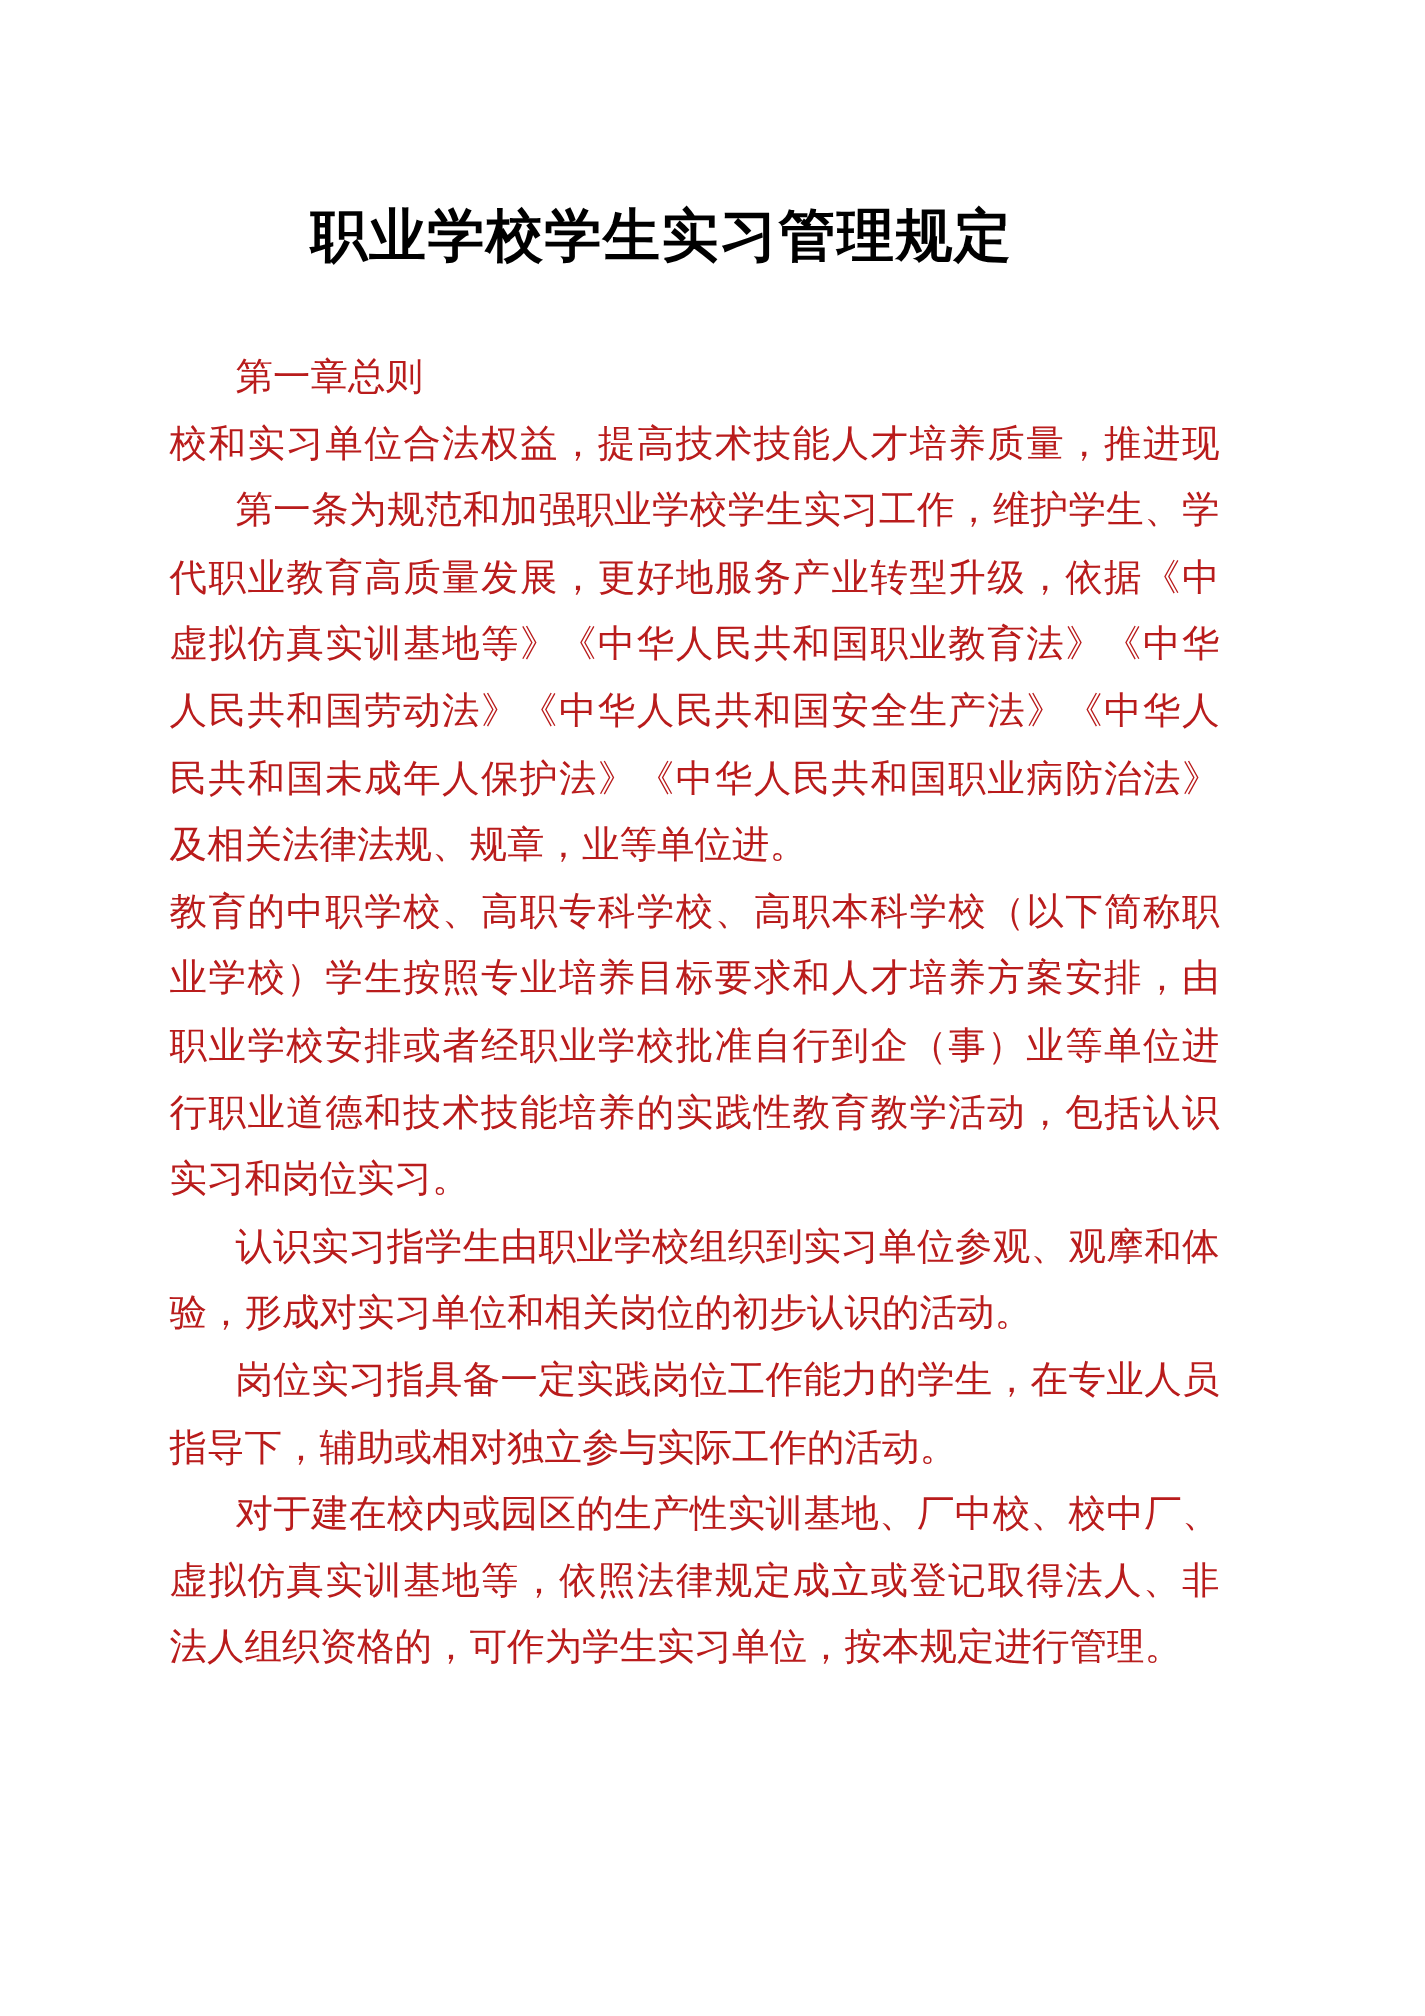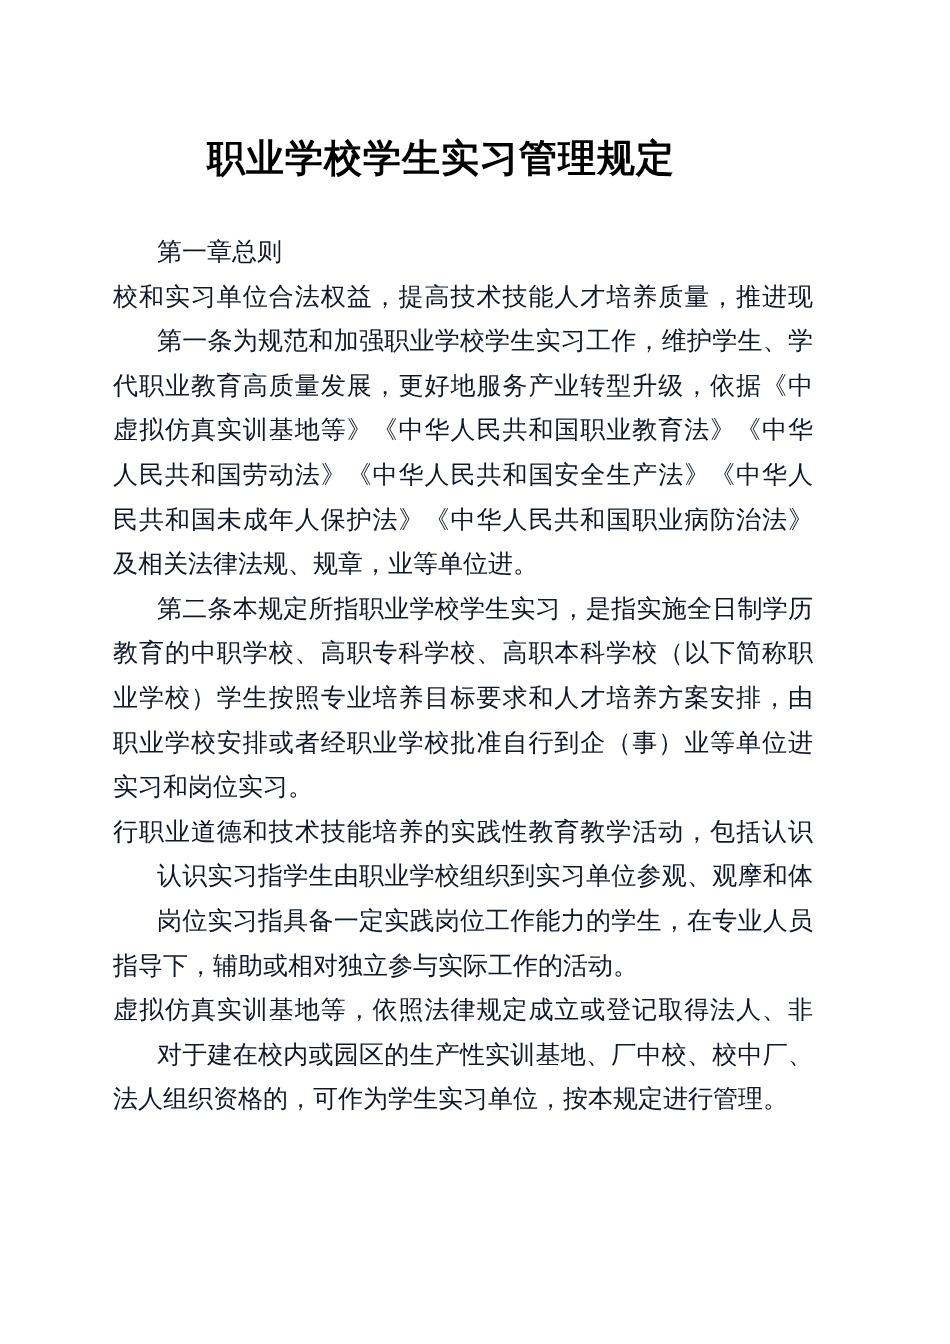--- a/index.html
+++ b/index.html
@@ -29,21 +29,21 @@
     letter-spacing: 1px;
     color: #000000;
   }
   .doc-body {
     position: absolute;
     top: 230px;
     left: 113px;
     width: 700px;
     font-size: 25px;
     line-height: 44.6px;
-    color: #0f172a;
+    color: #b91c1c;
   }
   .paragraph {
     margin: 0;
     padding: 0;
   }
   .line {
     white-space: nowrap;
     text-align: left;
   }
   
@@ -70,33 +70,33 @@
       <div class="paragraph">
         <div class="line fill">校和实习单位合法权益，提高技术技能人才培养质量，推进现</div>
         <div class="line first fill">第一条为规范和加强职业学校学生实习工作，维护学生、学</div>
         <div class="line fill">代职业教育高质量发展，更好地服务产业转型升级，依据《中</div>
         <div class="line fill">虚拟仿真实训基地等》《中华人民共和国职业教育法》《中华</div>
         <div class="line fill">人民共和国劳动法》《中华人民共和国安全生产法》《中华人</div>
         <div class="line fill">民共和国未成年人保护法》《中华人民共和国职业病防治法》</div>
         <div class="line">及相关法律法规、规章，业等单位进。</div>
       </div>
       <div class="paragraph">
-        <div class="line first fill">第二条本规定所指职业学校学生实习，是指实施全日制学历</div>
         <div class="line fill">教育的中职学校、高职专科学校、高职本科学校（以下简称职</div>
         <div class="line fill">业学校）学生按照专业培养目标要求和人才培养方案安排，由</div>
         <div class="line fill">职业学校安排或者经职业学校批准自行到企（事）业等单位进</div>
+        <div class="line fill">行职业道德和技术技能培养的实践性教育教学活动，包括认识</div>
         <div class="line">实习和岗位实习。</div>
-        <div class="line fill">行职业道德和技术技能培养的实践性教育教学活动，包括认识</div>
       </div>
       <div class="paragraph">
         <div class="line first fill">认识实习指学生由职业学校组织到实习单位参观、观摩和体</div>
+        <div class="line">验，形成对实习单位和相关岗位的初步认识的活动。</div>
       </div>
       <div class="paragraph">
         <div class="line first fill">岗位实习指具备一定实践岗位工作能力的学生，在专业人员</div>
         <div class="line">指导下，辅助或相对独立参与实际工作的活动。</div>
       </div>
       <div class="paragraph">
+        <div class="line first fill">对于建在校内或园区的生产性实训基地、厂中校、校中厂、</div>
         <div class="line fill">虚拟仿真实训基地等，依照法律规定成立或登记取得法人、非</div>
-        <div class="line first fill">对于建在校内或园区的生产性实训基地、厂中校、校中厂、</div>
         <div class="line">法人组织资格的，可作为学生实习单位，按本规定进行管理。</div>
       </div>
     </div>
 </div>
 
 </body></html>

